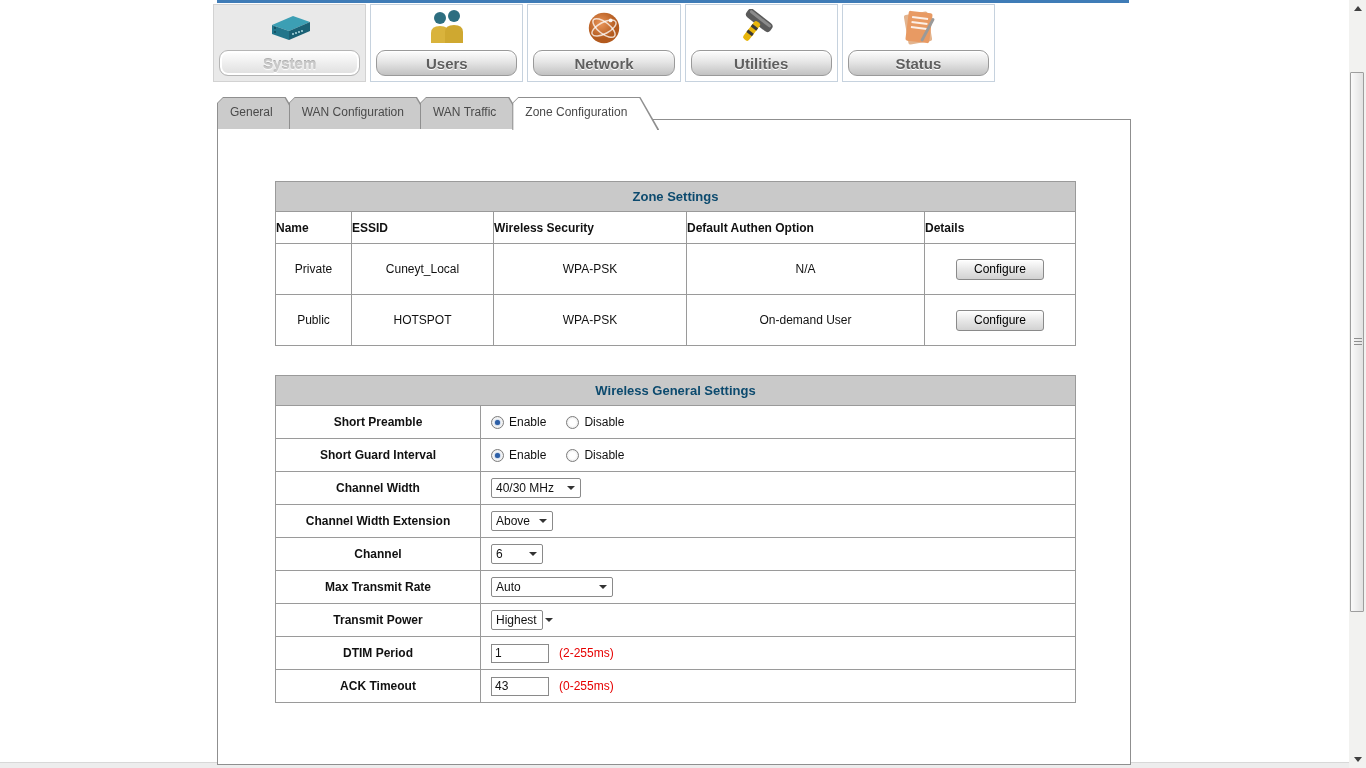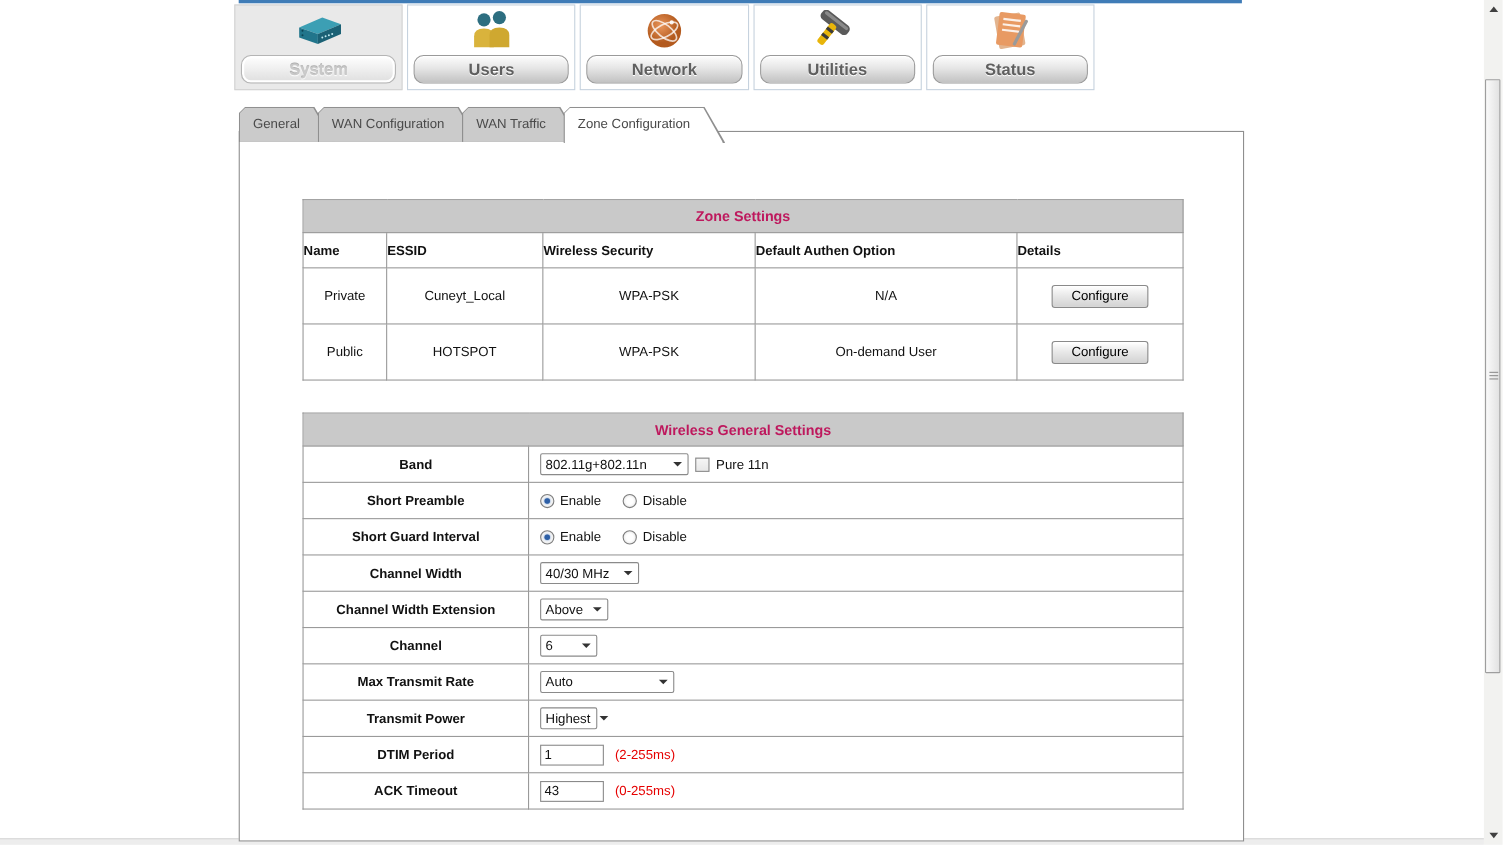--- a/index.html
+++ b/index.html
@@ -38,21 +38,21 @@
 
   
   .panel { position:absolute; left:217px; top:119px; width:914px; height:646px;
            border:1px solid #8f8f8f; background:#fff; z-index:1; }
 
   
   .cfg-table { position:absolute; left:57px; width:800px; border-collapse:collapse; table-layout:fixed;
                font-size:12px; color:#111; }
   .cfg-table td { border:1px solid #9a9a9a; background:#fff; }
   .title-cell { background:#c9c9c9 !important; text-align:center; font-weight:bold; font-size:13px;
-                height:30px; color:#be185d; }
+                height:30px; color:#0c4a6e; }
 
   
   .zone-table { top:61px; }
   .zone-table td.hdr { font-weight:bold; text-align:left; height:32px; }
   .zone-table td.cell { text-align:center; height:51px; }
   .btn-configure { width:88px; height:21px; border:1px solid #8a8a8a; border-radius:3px;
                    background:linear-gradient(#ffffff,#e9e9e9 45%,#d2d2d2); font-size:12px;
                    font-family:"Liberation Sans",sans-serif; color:#000; cursor:pointer;
                    box-shadow:inset 0 1px 0 #fff; }
 
@@ -245,33 +245,20 @@
   <table class="cfg-table wgs-table">
     <colgroup>
         <col style="width:205px">
         <col style="width:595px">
       </colgroup>
     <tbody>
         <tr>
           <td class="title-cell" colspan="2">Wireless General Settings</td>
         </tr>
 
-    <tr>
-      <td class="lbl">Band</td>
-      <td class="val">
-            <div class="val-inner">
-        <div class="sel" style="width:135px">
-          <span>802.11g+802.11n</span>
-          <span class="sel-arrow"></span>
-        </div>
-        <span class="chk"></span>
-        <span class="opt-label">Pure 11n</span>
-      </div>
-          </td>
-    </tr>
 
     <tr>
       <td class="lbl">Short Preamble</td>
       <td class="val">
             <div class="val-inner">
         <span class="radio-group">
                 <span class="radio checked"></span>
           <span class="opt-label">Enable</span>
               </span>
         <span class="radio-group">

